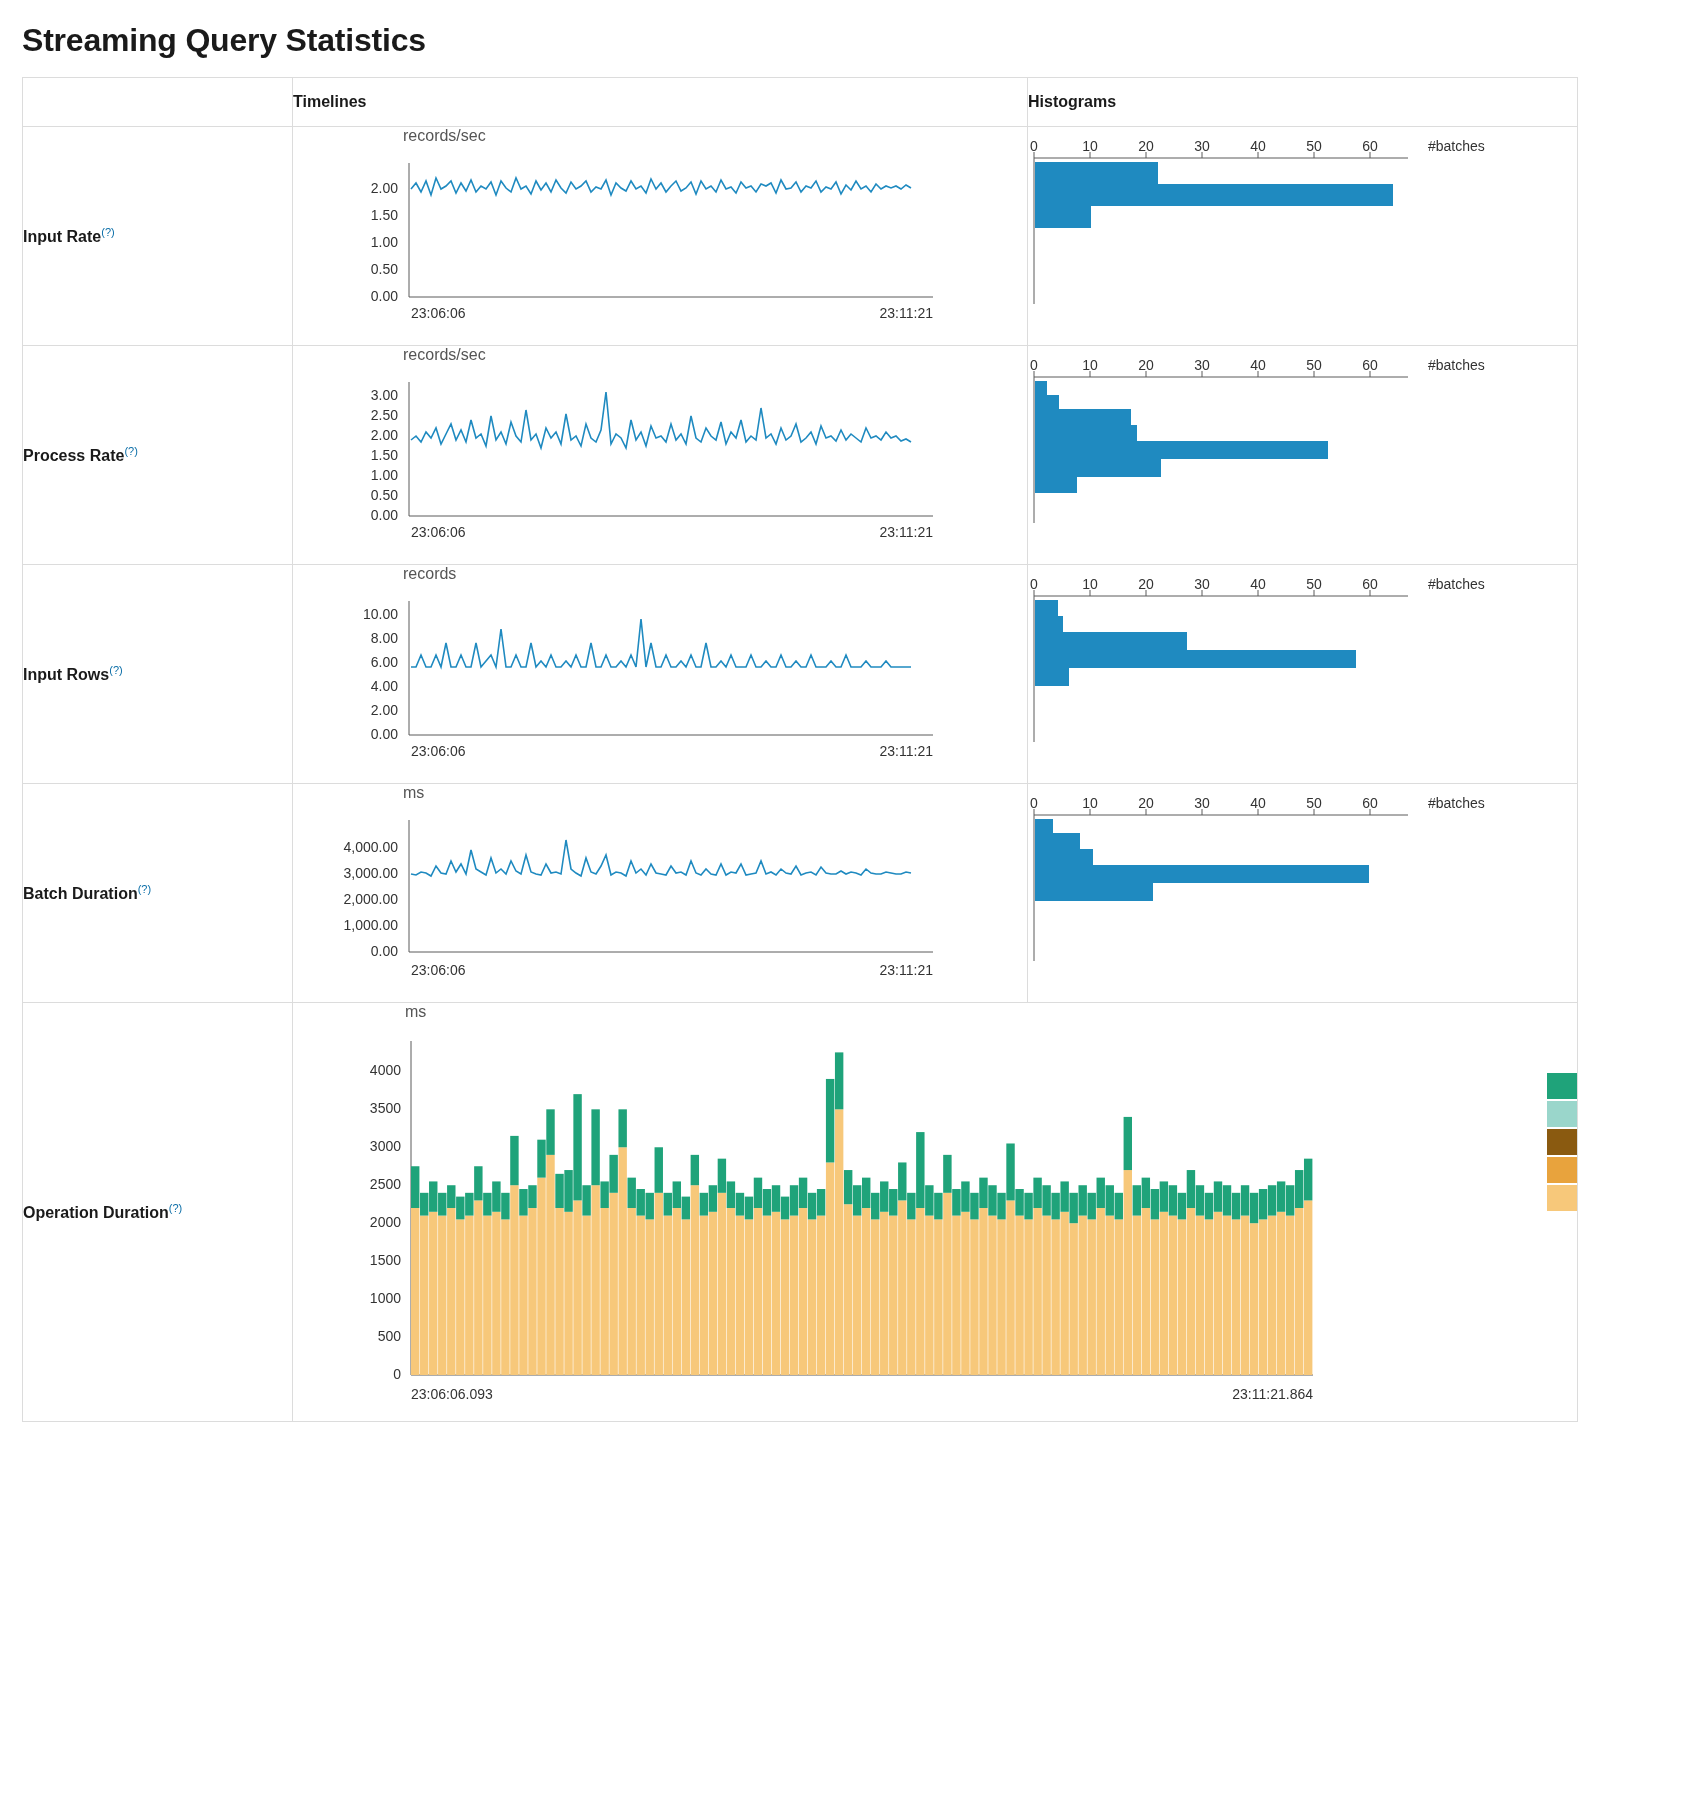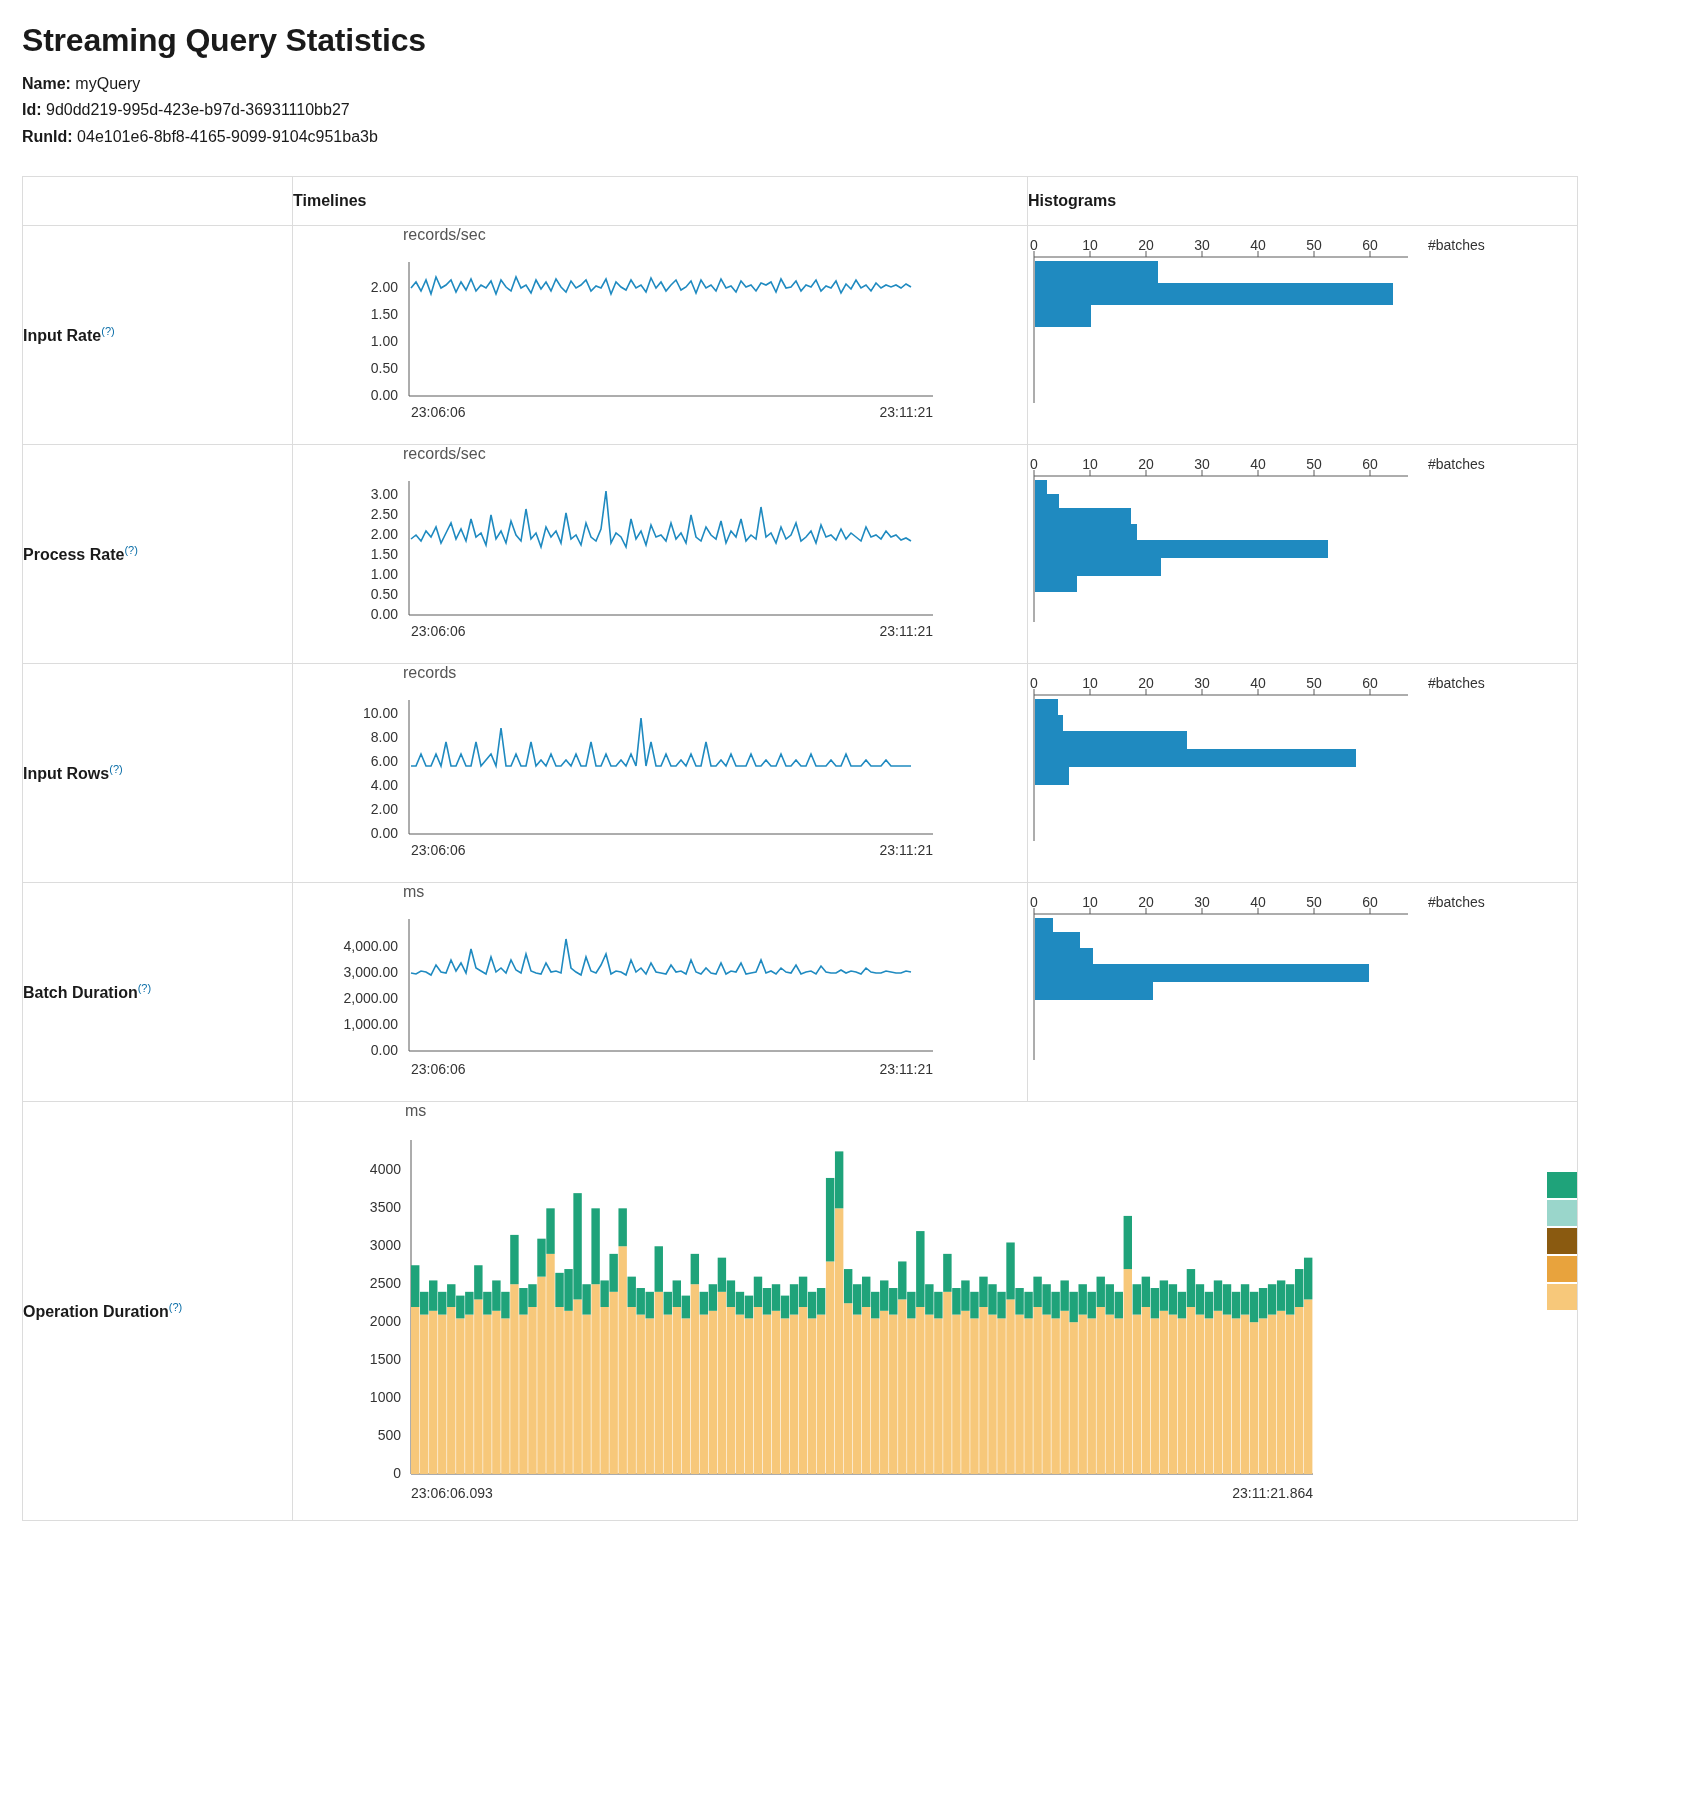--- a/index.html
+++ b/index.html
@@ -13,21 +13,21 @@
     color: #1a1a1a;
     -webkit-font-smoothing: antialiased;
   }
   .page {
     padding: 18px 22px 30px 22px;
     box-sizing: border-box;
   }
   h1.title {
     font-size: 32px;
     font-weight: bold;
-    margin: 4px 0 12px 0;
+    margin: 4px 0 18px 0;
     letter-spacing: -0.2px;
   }
   .subtitle {
     font-size: 16px;
     margin: 0 0 28px 0;
     color: #1a1a1a;
   }
   .subtitle b { font-weight: bold; }
   .meta {
     font-size: 16px;
@@ -93,34 +93,20 @@
   .opdur-flex { display: flex; align-items: flex-start; }
 </style>
 </head>
 <body>
 
 <div class="page">
 
   <h1 class="title">Streaming Query Statistics</h1>
 
 
-  <div class="meta">
-    <div>
-      <b>Name:</b>
-      <span>myQuery</span>
-    </div>
-    <div>
-      <b>Id:</b>
-      <span>9d0dd219-995d-423e-b97d-36931110bb27</span>
-    </div>
-    <div>
-      <b>RunId:</b>
-      <span>04e101e6-8bf8-4165-9099-9104c951ba3b</span>
-    </div>
-  </div>
 
   <table class="stats">
     <colgroup>
       <col class="c-label">
       <col class="c-timeline">
       <col class="c-hist">
     </colgroup>
     <thead>
       <tr>
         <th></th>

